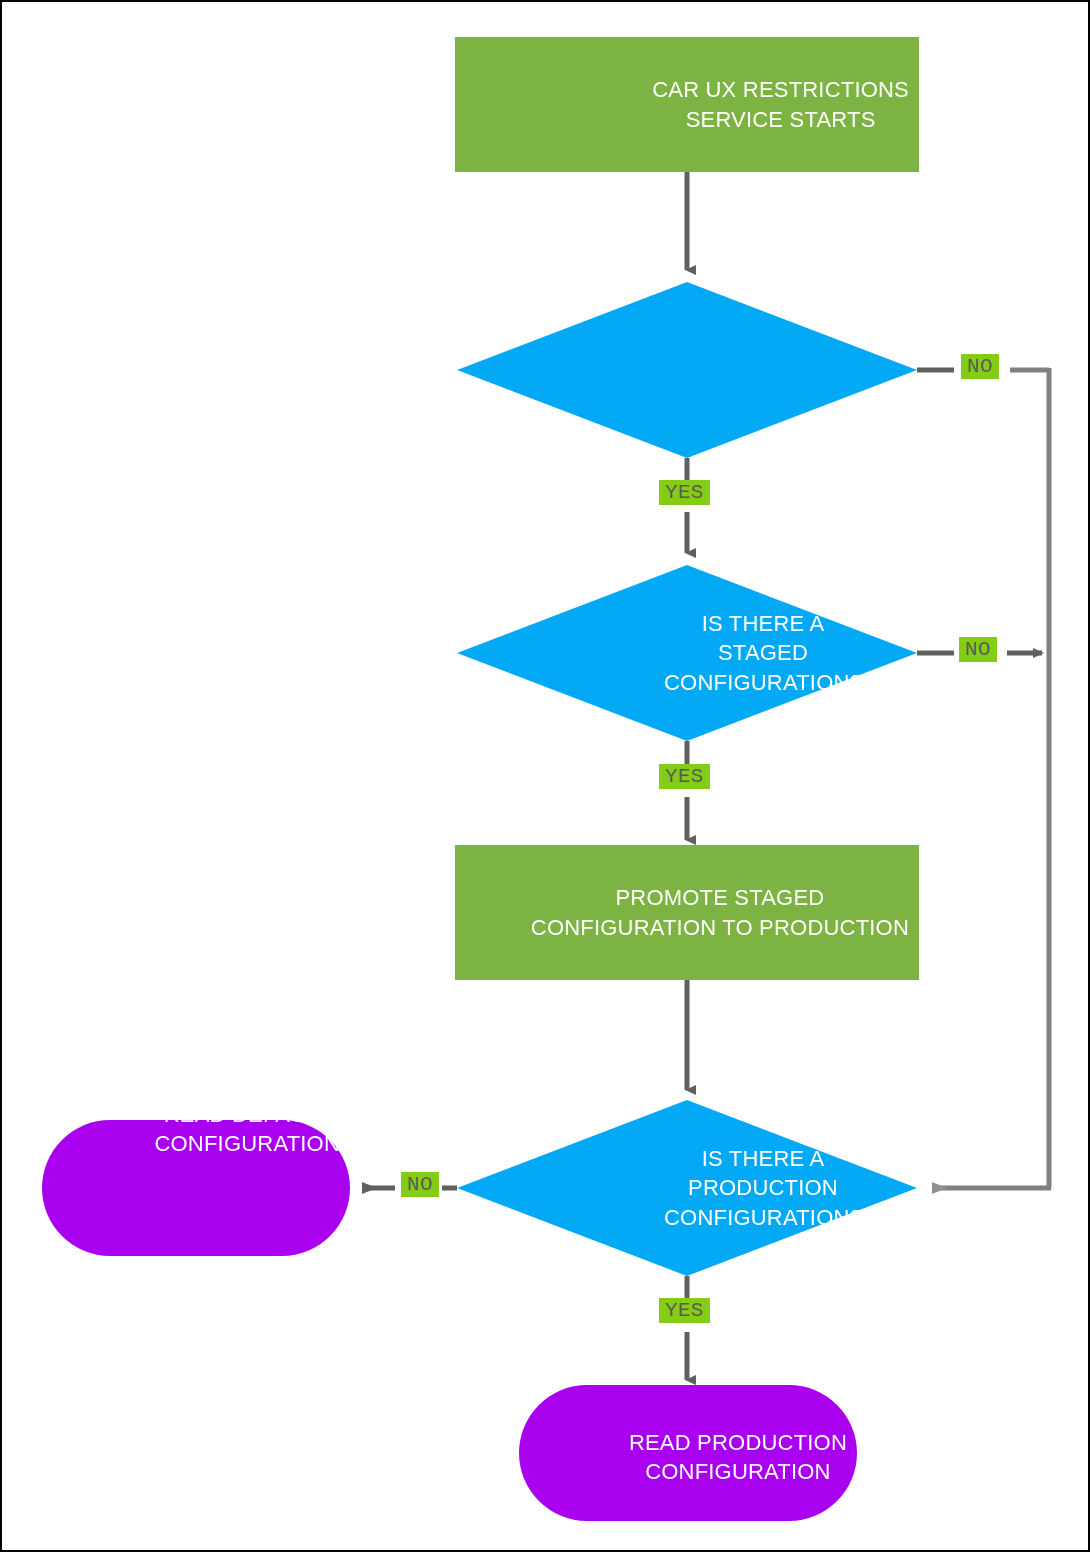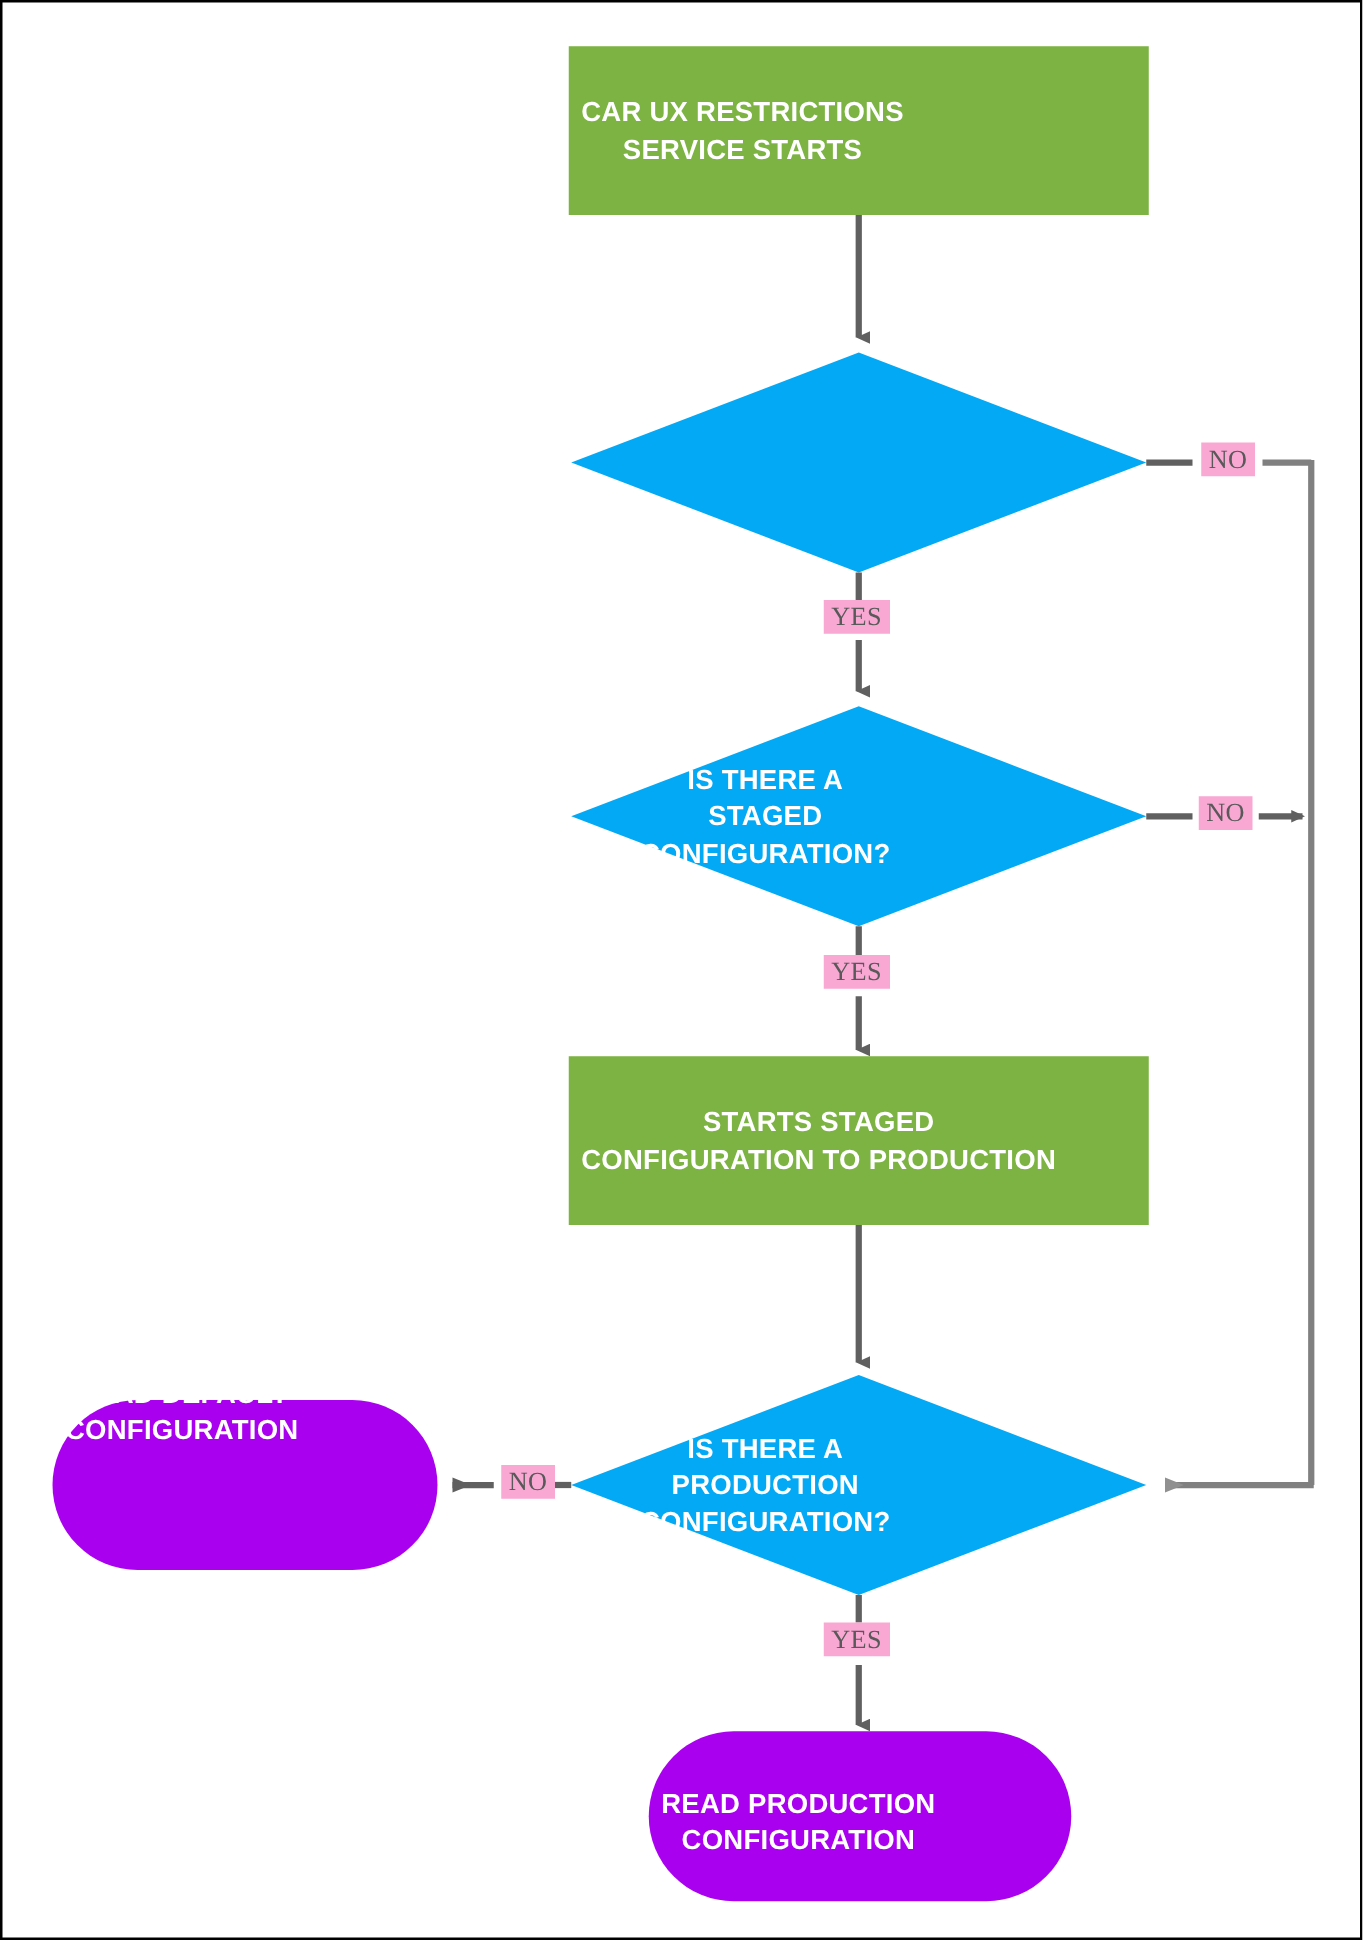--- a/index.html
+++ b/index.html
@@ -24,24 +24,24 @@
     position: absolute;
     left: 0;
     top: 0;
     width: 1090px;
     height: 1552px;
   }
   .node {
     position: absolute;
     display: flex;
     align-items: center;
-    justify-content: flex-start;
+    justify-content: flex-end;
     text-align: center;
     color: #ffffff;
-    font-weight: bold;
+    font-weight: normal;
     font-size: 22px;
     line-height: 1.33;
     letter-spacing: 0.2px;
     z-index: 3;
     box-sizing: border-box;
   }
   .node-label {
     white-space: pre-line;
     padding: 0 10px;
   }
@@ -50,23 +50,23 @@
     border-radius: 68px;
   }
   .diamond-node {
     background: transparent;
   }
   .edge-label {
     position: absolute;
     color: #595959;
     font-size: 21px;
     font-weight: normal;
-    font-family: Liberation Serif, serif;
+    font-family: Liberation Mono, monospace;
     letter-spacing: 0.3px;
-    background: #f9a8d4;
+    background: #84cc16;
     padding: 1px 6px;
     z-index: 4;
     white-space: nowrap;
   }
 </style>
 </head>
 <body>
 
 <div id="canvas">
 
@@ -134,21 +134,21 @@
   </div>
 
 
   <div class="node diamond-node" style="left:500px; top:563px; width:370px; height:176px;">
     <span class="node-label">IS THERE A
 STAGED
 CONFIGURATION?</span>
   </div>
 
   <div class="node rect-node" style="left:453px; top:843px; width:464px; height:135px;">
-    <span class="node-label">STARTS STAGED
+    <span class="node-label">PROMOTE STAGED
 CONFIGURATION TO PRODUCTION</span>
   </div>
 
   <div class="node diamond-node" style="left:500px; top:1098px; width:370px; height:176px;">
     <span class="node-label">IS THERE A
 PRODUCTION
 CONFIGURATION?</span>
   </div>
 
   <div class="node pill-node" style="left:40px; top:1057px; width:308px; height:108px;margin-top:16px;">

